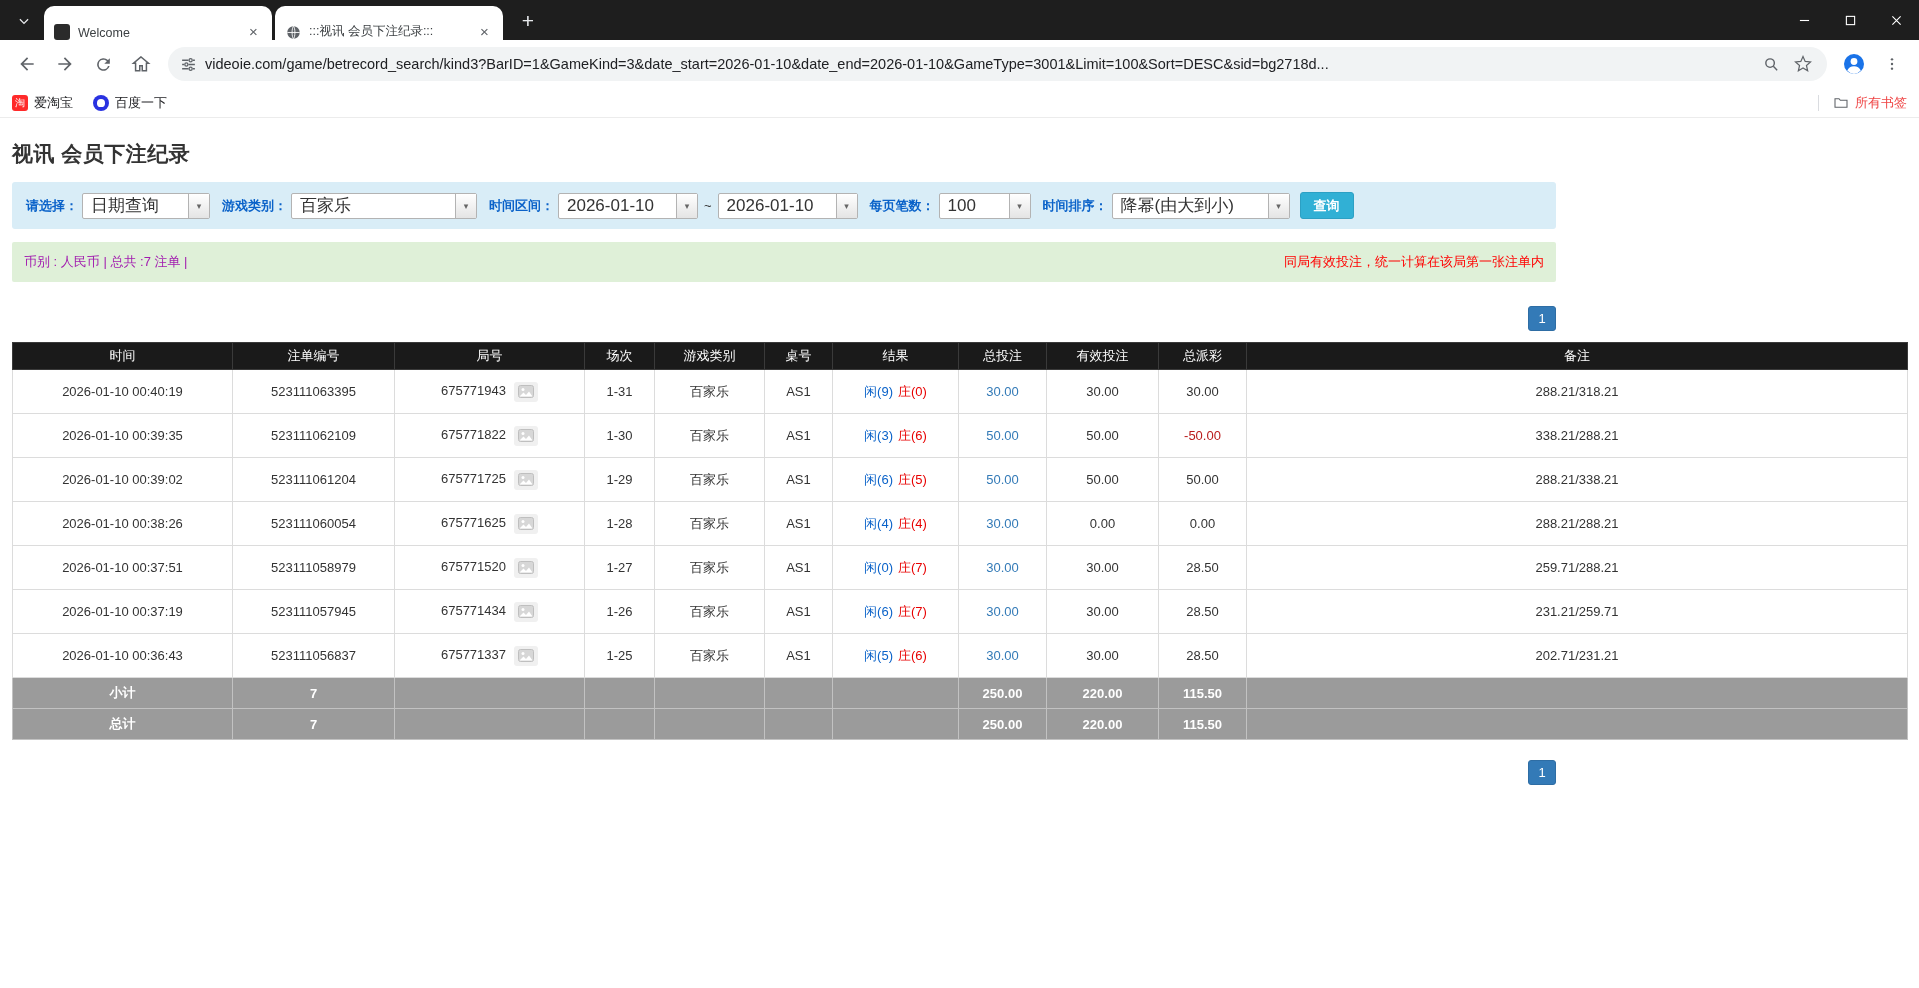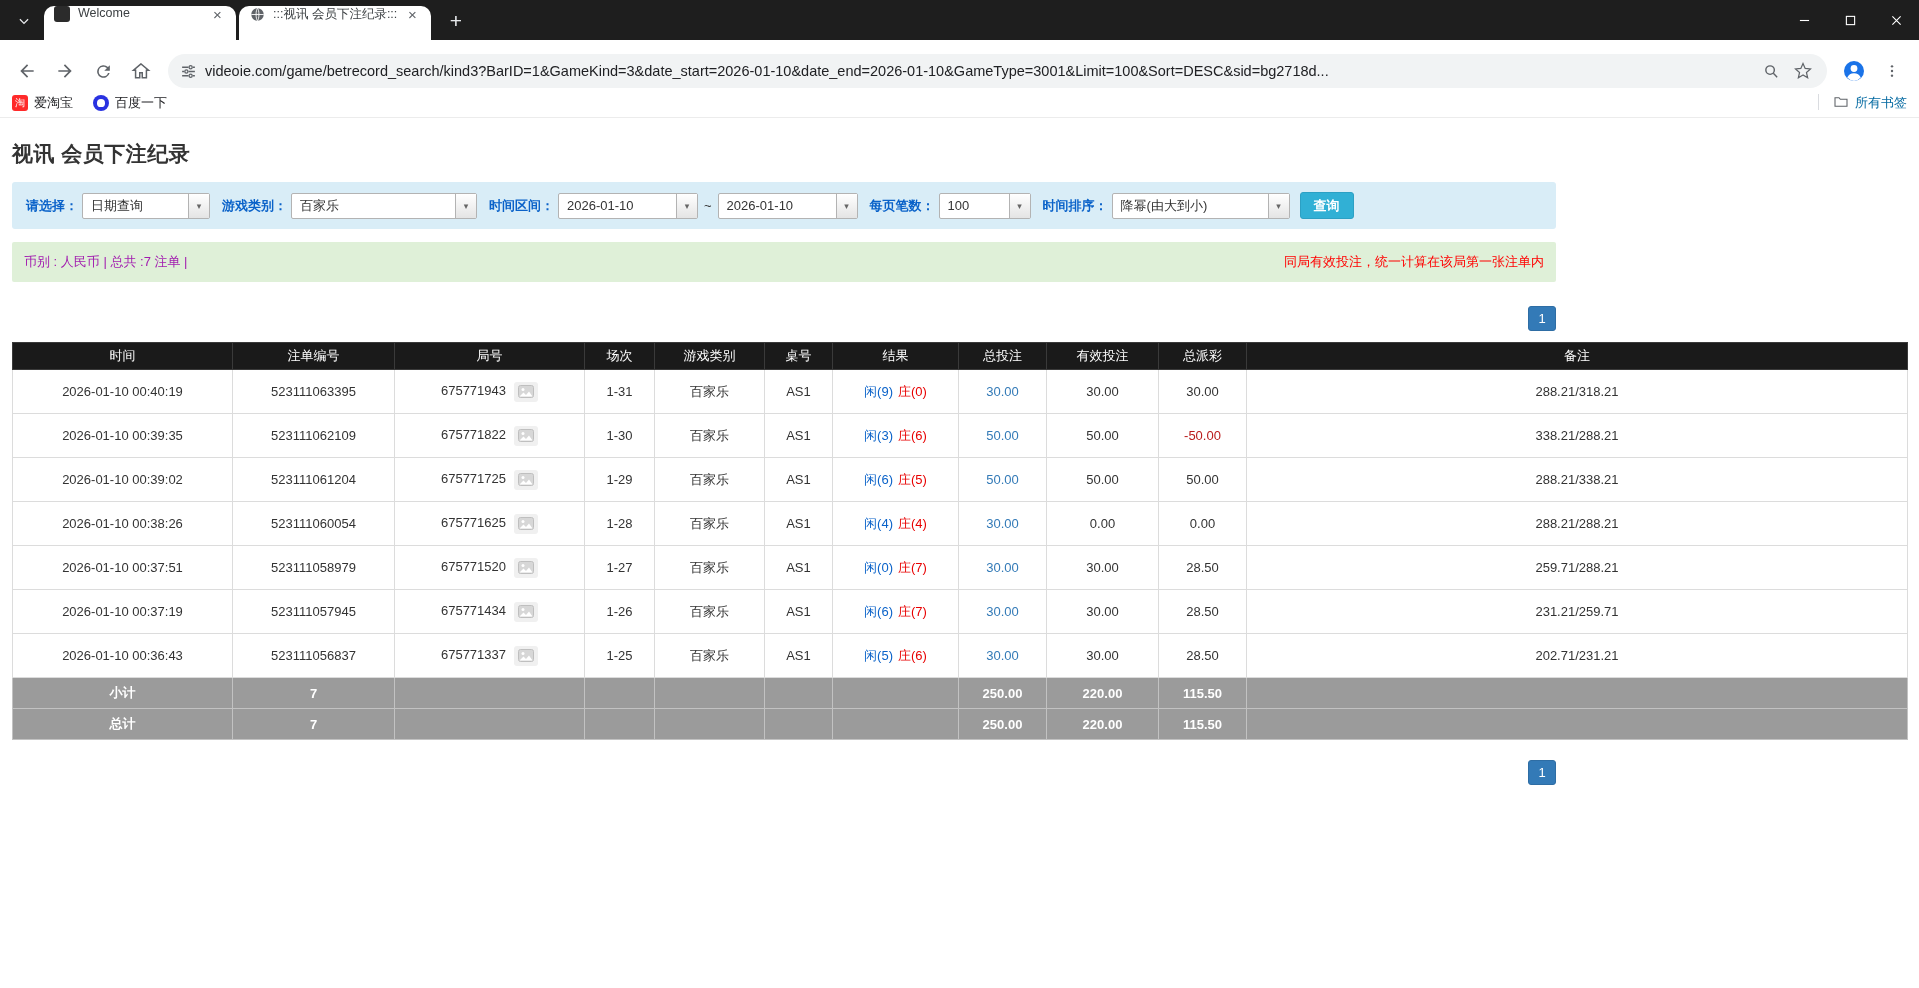--- a/index.html
+++ b/index.html
@@ -2,54 +2,54 @@
 <html><head>
 <meta charset="utf-8">
 <style>
   *{box-sizing:border-box;margin:0;padding:0}
   html,body{width:1919px;height:988px;overflow:hidden;background:#fff;
     font-family:"Liberation Sans","DejaVu Sans",sans-serif}
 
   
   .tabstrip{height:40px;background:#1e1e1e;display:flex;align-items:flex-end;position:relative}
   .tab-search{width:28px;height:28px;margin:0 6px 5px 10px;display:flex;align-items:center;justify-content:center;border-radius:50%;color:#e8eaed}
-  .tab{width:192px;height:34px;background:#fff;border-radius:10px 10px 0 0;display:flex;align-items:flex-start;padding:0 10px;margin-right:3px}
+  .tab{width:228px;height:34px;background:#fff;border-radius:10px 10px 0 0;display:flex;align-items:flex-end;padding:0 10px;margin-right:3px}
   .tab .favicon{width:16px;height:16px;margin-right:8px;flex:0 0 16px;display:flex;align-items:center;justify-content:center}
   .fav-welcome{background:#2b2b2b;border-radius:3px}
   .tab .title{font-size:12.5px;color:#3c4043;white-space:nowrap;overflow:hidden;text-overflow:ellipsis;flex:1}
   .tab .close{width:17px;height:17px;border-radius:50%;display:flex;align-items:center;justify-content:center;color:#5f6368;font-size:15px;margin-left:6px;line-height:1}
   .newtab{width:28px;height:28px;margin:0 0 5px 8px;color:#e8eaed;font-size:21px;display:flex;align-items:center;justify-content:center;border-radius:50%}
   .win-controls{position:absolute;right:0;top:0;height:40px;display:flex}
   .win-btn{width:46px;height:100%;display:flex;align-items:center;justify-content:center;color:#fff}
 
-  .navbar{height:48px;background:#fff;display:flex;align-items:flex-end;padding:0 8px}
+  .navbar{height:48px;background:#fff;display:flex;align-items:center;padding:0 8px}
   .nav-icon{width:34px;height:34px;display:flex;align-items:center;justify-content:center;border-radius:50%;margin:0 2px;flex:0 0 34px}
   .omnibox{flex:1;height:34px;background:#f1f3f4;border-radius:17px;display:flex;align-items:center;padding:0 12px;margin:0 8px;min-width:0}
   .omnibox .url{font-size:14.5px;color:#202124;white-space:nowrap;overflow:hidden;text-overflow:ellipsis;flex:1;margin-left:8px}
   .omni-icon{width:24px;height:24px;display:flex;align-items:center;justify-content:center;flex:0 0 24px;margin-left:8px}
 
   .bookmarks{height:30px;background:#fff;display:flex;align-items:center;padding:0 12px;border-bottom:1px solid #ececec}
   .bm-item{display:flex;align-items:center;margin-right:20px;font-size:13px;color:#202124}
   .bm-fav{width:16px;height:16px;margin-right:6px;display:flex;align-items:center;justify-content:center}
   .fav-taobao{background:#ff2a2a;border-radius:3px;color:#fff;font-size:10px;line-height:16px;text-align:center}
   .fav-baidu{background:#2932e1;border-radius:50%;position:relative}
   .fav-baidu::after{content:"";position:absolute;left:4px;top:4px;width:8px;height:8px;background:#fff;border-radius:50% 50% 45% 45%}
-  .bm-right{margin-left:auto;display:flex;font-size:13px;color:#0369a1}
+  .bm-right{margin-left:auto;display:flex;align-items:center;font-size:13px;color:#ef4444}
   .bm-divider{width:1px;height:16px;background:#dadce0;margin-right:14px}
   .bm-right .bm-fav{margin-right:6px}
 
   
   .page{padding:0 12px}
   .page-title{font-size:21px;color:#333;font-weight:600;margin:22px 0 14px;letter-spacing:.5px}
 
   .filter-bar{width:1544px;background:#d9edf7;border-radius:3px;padding:10px 12px;display:flex;align-items:center;font-size:13px}
   .f-label{color:#0a62c9;font-weight:bold;white-space:nowrap;margin:0 4px 0 12px}
   .f-label.first{margin-left:2px}
   .combo{display:inline-flex;align-items:center;height:26px;background:#fff;border:1px solid #b3b3b3;border-radius:2px}
-  .combo .val{padding:0 8px;font-size:13px;color:#333;flex:1;white-space:nowrap;overflow:hidden}
+  .combo .val{padding:0 8px;font-size:17px;color:#333;flex:1;white-space:nowrap;overflow:hidden}
   .combo .dd{width:21px;align-self:stretch;border-left:1px solid #b3b3b3;background:linear-gradient(#ffffff,#e4e4e4);display:flex;align-items:center;justify-content:center;color:#666;font-size:9px}
   .tilde{color:#333;margin:0 6px}
   .search-btn{height:27px;padding:0 13px;background:#31b0d5;border:1px solid #2ca0c4;border-radius:3px;color:#fff;font-size:13px;font-weight:bold;margin-left:10px;cursor:pointer}
 
   .info-bar{width:1544px;margin-top:13px;background:#dff0d8;border-radius:2px;padding:11px 12px;display:flex;justify-content:space-between;align-items:center;font-size:13px}
   .info-left{color:#a21caf}
   .info-right{color:#ff0000}
 
   .pagi{width:1544px;display:flex;justify-content:flex-end;margin-top:24px}
   .pagi.bottom{margin-top:20px}

